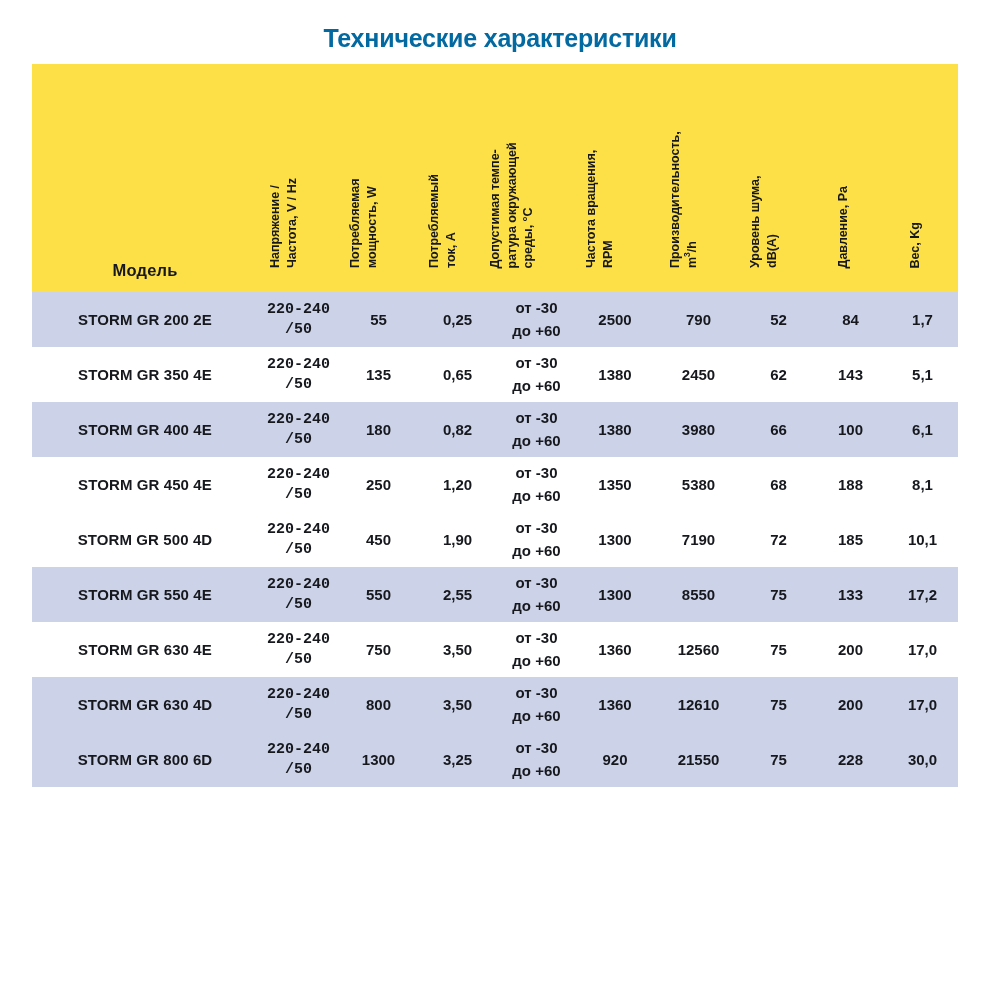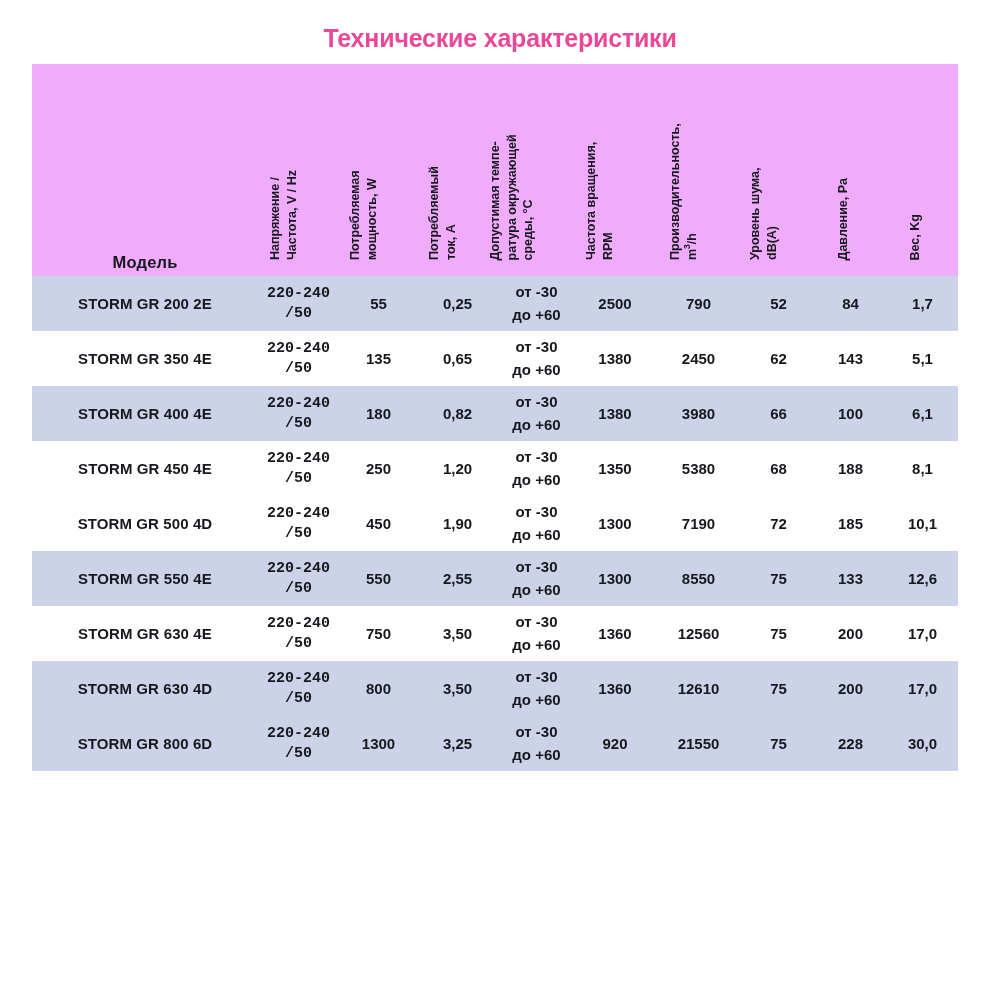--- a/index.html
+++ b/index.html
@@ -21,42 +21,42 @@
     width: 1000px;
     height: 1000px;
     box-sizing: border-box;
   }
 
   .title {
     text-align: center;
     font-size: 25px;
     font-weight: bold;
     letter-spacing: -0.2px;
-    color: #ec4899;
+    color: #0369a1;
     padding-top: 21px;
     height: 34px;
     line-height: 34px;
   }
 
   .table-wrap {
     position: absolute;
     left: 32px;
     top: 64px;
     width: 926px;
   }
 
   table.spec {
     border-collapse: collapse;
     width: 926px;
     table-layout: fixed;
   }
 
   table.spec thead th {
-    background: #f0abfc;
-    padding: 4px;
+    background: #fde047;
+    padding: 12px;
     vertical-align: bottom;
     height: 204px;
     border: 0;
   }
 
   
   col.c-model    { width: 226px; }
   col.c-volt     { width: 81px; }
   col.c-power    { width: 79px; }
   col.c-curr     { width: 79px; }
@@ -352,21 +352,21 @@
             <td>550</td>
             <td>2,55</td>
             <td class="temp">
               <span class="l">от -30</span>
               <span class="l">до +60</span>
             </td>
             <td>1300</td>
             <td>8550</td>
             <td>75</td>
             <td>133</td>
-            <td>12,6</td>
+            <td>17,2</td>
           </tr>
           <tr class="even">
             <td class="model">STORM GR 630 4E</td>
             <td class="two-line">
               <span class="l">220-240</span>
               <span class="l">/50</span>
             </td>
             <td>750</td>
             <td>3,50</td>
             <td class="temp">

